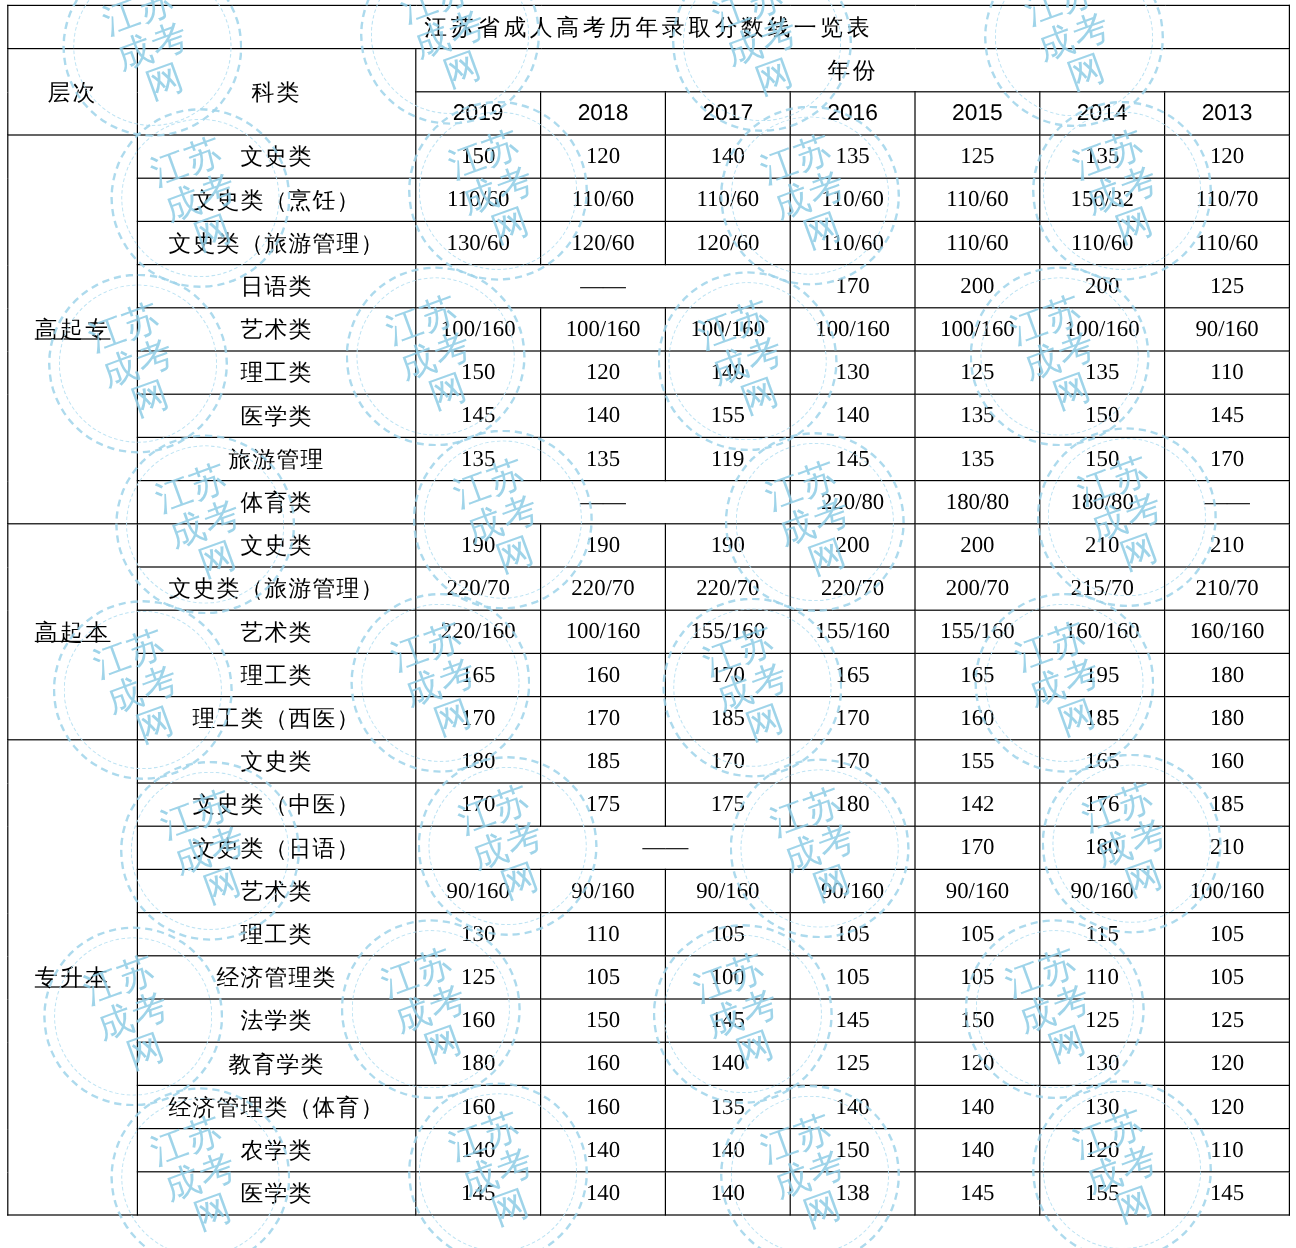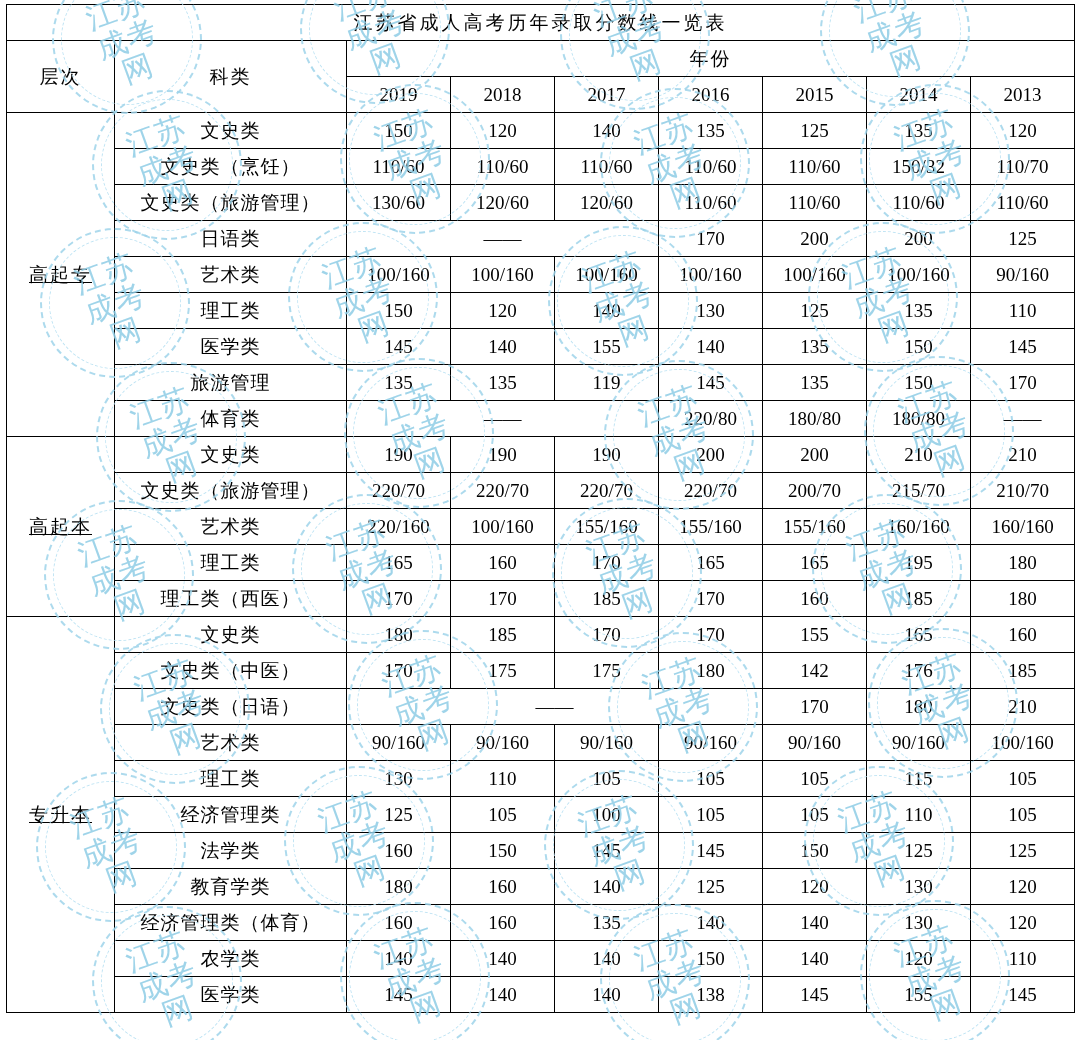--- a/index.html
+++ b/index.html
@@ -90,21 +90,21 @@
     font-size: 22px;
     letter-spacing: 2px;
     text-decoration: underline;
   }
   .hdr-cell {
     font-size: 21px;
     letter-spacing: 2px;
   }
   .year-cell {
     font-size: 19px;
-    font-family: Liberation Serif, serif;
+    font-family: Liberation Sans, sans-serif;
   }
   .subject-cell {
     font-size: 20px;
     letter-spacing: 1px;
   }
   .val-cell {
     font-size: 19px;
   }
   .dash-cell {
     font-size: 19px;

